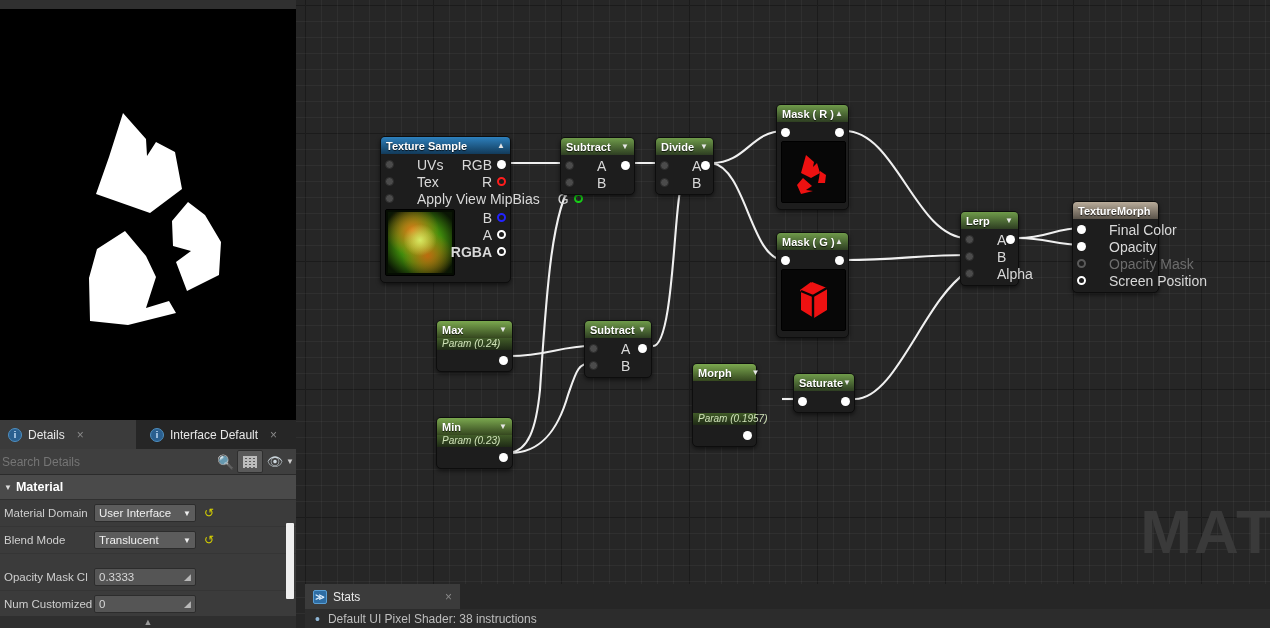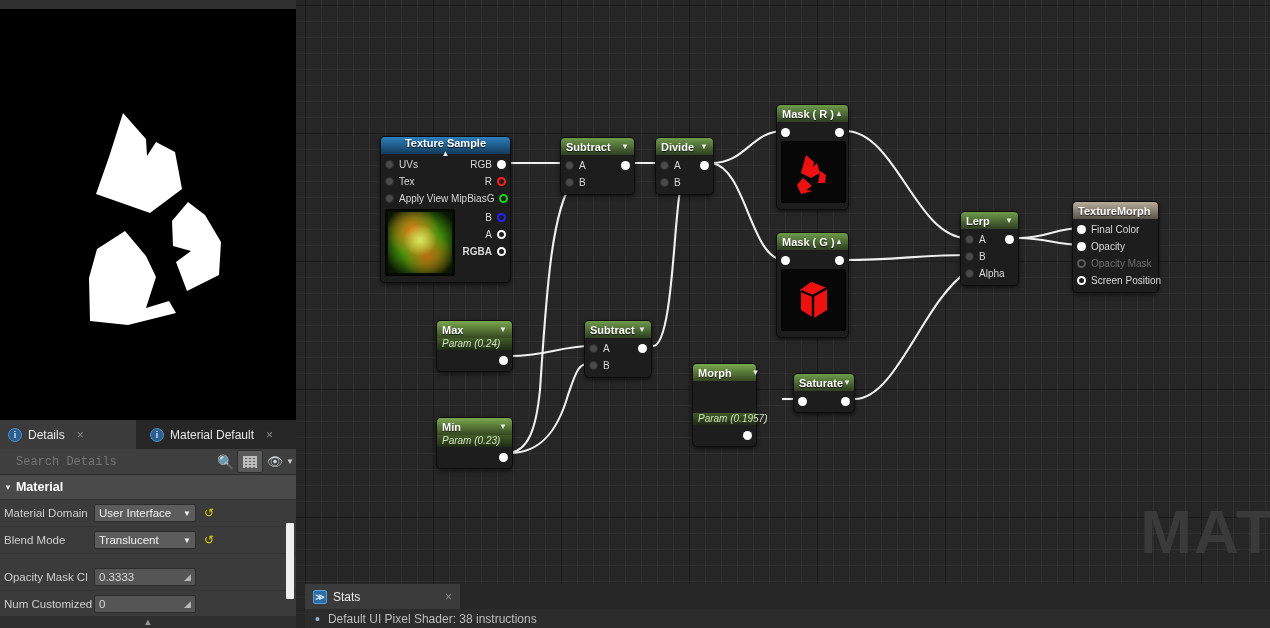--- a/index.html
+++ b/index.html
@@ -17,22 +17,22 @@
   #details-panel{position:absolute;left:0;top:420px;width:296px;height:208px;background:#333333;}
   .tabstrip{position:relative;height:29px;background:#262626;}
   .tab{position:absolute;top:0;height:29px;display:flex;align-items:center;gap:6px;padding:0 8px;box-sizing:border-box;
        font-size:12px;color:#e8e8e8;}
   .tab.active{background:#3b3b3b;}
   .tab .tab-x{margin-left:6px;color:#8a8a8a;font-size:12px;line-height:1;}
   .tab-icon{width:14px;height:14px;border-radius:50%;background:#2a5f8f;
             display:inline-flex;align-items:center;justify-content:center;color:#cfe6ff;font-size:9px;font-weight:bold;
             border:1px solid #4e8fc0;box-sizing:border-box;}
   .searchbar{position:relative;height:25px;background:#3f3f3f;border-bottom:1px solid #2b2b2b;display:flex;align-items:center;}
-  .search-input{flex:1;background:transparent;border:0;outline:0;color:#0ea5e9;font-size:12px;padding-left:16px;
-                font-family:Liberation Mono, monospace;}
+  .search-input{flex:1;background:transparent;border:0;outline:0;color:#0ea5e9;font-size:12px;padding-left:2px;
+                font-family:Liberation Sans, sans-serif;}
   .search-mag{width:22px;height:22px;display:flex;align-items:center;justify-content:center;color:#d8d8d8;font-size:14px;}
   .tb-btn{width:24px;height:21px;margin-right:3px;background:#5a5a5a;border:1px solid #2e2e2e;border-radius:2px;
           display:flex;align-items:center;justify-content:center;}
   .tb-grid{width:14px;height:12px;background:
       repeating-linear-gradient(to right,#cfcfcf 0 2px,transparent 2px 4px),
       repeating-linear-gradient(to bottom,#cfcfcf 0 2px,transparent 2px 3px);
       background-blend-mode:normal;opacity:.85;}
   .eye{width:18px;height:14px;display:flex;align-items:center;justify-content:center;color:#cdd7dd;font-size:13px;}
   .caret-sm{width:12px;display:flex;align-items:center;justify-content:center;color:#cfcfcf;font-size:8px;}
 
@@ -73,33 +73,33 @@
 
   
   .node{position:absolute;border-radius:5px;background:#1d1d1d;border:1px solid #0d0d0d;
         box-shadow:0 2px 4px rgba(0,0,0,.55);box-sizing:border-box;}
   .nhead{height:17px;border-radius:4px 4px 0 0;display:flex;align-items:center;justify-content:space-between;
          padding:0 5px;box-sizing:border-box;}
   .nhead .ntitle{font-size:11px;font-weight:bold;color:#ffffff;text-shadow:0 1px 1px rgba(0,0,0,.8);white-space:nowrap;}
   .nhead .ntri{font-size:8px;color:#e6e6e6;}
   .head-green{background:linear-gradient(to bottom,#6f9b4a,#2e3e22);}
   .head-greenb{background:linear-gradient(to bottom,#7ba84f,#35471f);gap:20px;}
-  .head-blue{background:linear-gradient(to bottom,#2d80bd,#123a59);flex-direction:column;}
+  .head-blue{background:linear-gradient(to bottom,#2d80bd,#123a59);}
   .head-tan{background:linear-gradient(to bottom,#b9ac9a,#5a534a);}
   .nsub{font-size:10px;font-style:italic;color:#cfe2b8;padding:0 5px 1px 5px;white-space:nowrap;}
   .nbody{position:relative;padding:2px 0 3px 0;}
   .prow2{height:17px;display:flex;align-items:center;justify-content:space-between;padding:0 4px;box-sizing:border-box;}
   .pin{width:9px;height:9px;border-radius:50%;flex:none;}
   .pin-in{background:#4b4b4b;border:1px solid #2c2c2c;box-sizing:border-box;}
   .pin-filled{background:#ffffff;}
   .pin-ring{background:transparent;border:2px solid #ffffff;box-sizing:border-box;}
   .pin-r{background:transparent;border:2px solid #ff1d1d;box-sizing:border-box;}
   .pin-g{background:transparent;border:2px solid #17d317;box-sizing:border-box;}
   .pin-b{background:transparent;border:2px solid #2323ff;box-sizing:border-box;}
-  .plab{font-size:10px;color:#d8d8d8;white-space:nowrap;}
+  .plab{font-size:14px;color:#d8d8d8;white-space:nowrap;margin-left:18px;}
   .plab.dim{color:#6d6d6d;}
   .thumb{margin:2px 4px 3px 4px;background:#0a0a0a;border:1px solid #000;border-radius:2px;overflow:hidden;}
   .leftgroup{display:flex;align-items:center;gap:5px;}
   .rightgroup{display:flex;align-items:center;gap:5px;}
 
   
   #stats-dock{position:absolute;left:305px;top:584px;width:965px;height:44px;background:#262626;}
   #stats-tab{position:absolute;left:0;top:0;width:155px;height:25px;background:#3b3b3b;
              display:flex;align-items:center;gap:6px;padding:0 8px;box-sizing:border-box;}
   #stats-tab .sicon{width:14px;height:14px;background:#2e6da4;border:1px solid #5a9fd4;border-radius:2px;
@@ -136,21 +136,21 @@
     <div id="details-panel">
 
       <div class="tabstrip">
         <div class="tab active" style="left:0;width:136px;">
           <span class="tab-icon">i</span>
           <span>Details</span>
           <span class="tab-x">×</span>
         </div>
         <div class="tab" style="left:142px;width:154px;">
           <span class="tab-icon">i</span>
-          <span>Material Default</span>
+          <span>Interface Default</span>
           <span class="tab-x">×</span>
         </div>
       </div>
 
       <div class="searchbar">
         <input class="search-input" type="text" placeholder="Search Details" style="">
         <span class="search-mag">🔍</span>
         <span class="tb-btn">
             <span class="tb-grid"></span>
           </span>

